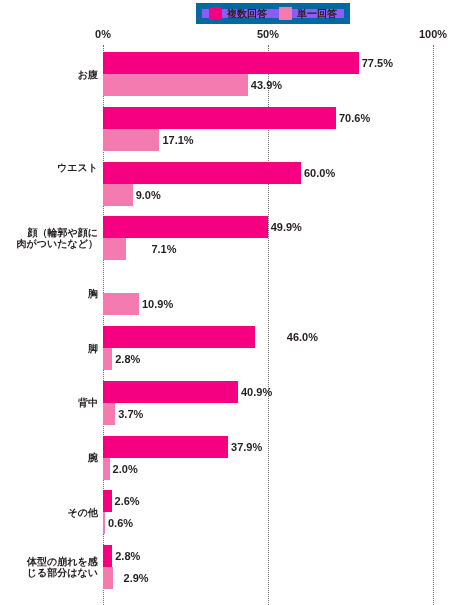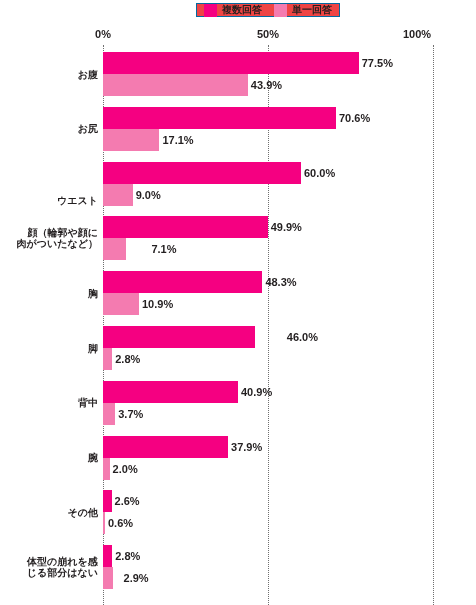--- a/index.html
+++ b/index.html
@@ -14,24 +14,24 @@
     color: #231f20;
     overflow: hidden;
     position: relative;
   }
 
   
   #legend {
     position: absolute;
     left: 196px;
     top: 3px;
-    height: 14px;
+    height: 21px;
     box-sizing: border-box;
-    border: 1px solid #0369a1;
-    background: #ef4444;
+    border: 6px solid #0369a1;
+    background: #8b5cf6;
     display: flex;
     align-items: center;
     padding: 0 7px;
     gap: 6px;
   }
   .legend-entry {
     display: flex;
     align-items: center;
     gap: 5px;
   }
@@ -138,21 +138,21 @@
   </div>
   <div class="legend-entry">
     <span class="legend-swatch" style="background: rgb(244, 123, 176);"></span>
     <span class="legend-label">単一回答</span>
   </div>
 </div>
 
 <div id="axis-labels">
     <span class="axis-tick-label" style="left: 103px;">0%</span>
     <span class="axis-tick-label" style="left: 268px;">50%</span>
-    <span class="axis-tick-label" style="left: 417px;">100%</span>
+    <span class="axis-tick-label" style="left: 433px;">100%</span>
   </div>
 
 <div id="gridlines">
     <div class="gridline" style="left: 103px;"></div>
     <div class="gridline" style="left: 268px;"></div>
     <div class="gridline" style="left: 433px;"></div>
   </div>
 
 <div id="plot">
     <div class="bar-group" style="top: 7px; height: 44px;">
@@ -160,32 +160,31 @@
       <div class="bar-row" style="left: 103px; top: 0px; width: 373px; border-radius: 6px;">
         <div class="bar" style="width: 255.75px; background: rgb(245, 0, 129);"></div>
         <span class="bar-value" style="left: 255.75px;">77.5%</span>
       </div>
       <div class="bar-row" style="left: 103px; top: 22px; width: 373px;">
         <div class="bar" style="width: 144.87px; background: rgb(244, 123, 176);"></div>
         <span class="bar-value" style="left: 144.87px;">43.9%</span>
       </div>
     </div>
     <div class="bar-group" style="top: 61.8px; height: 44px;">
-      <div class="cat-label" style="top: 0px; height: 44px; display: flex; align-items: center; justify-content: flex-end;"><span style="white-space: pre-line; display: block; text-align: right;">お尻</span></div>
       <div class="bar-row" style="left: 103px; top: 0px; width: 373px;">
         <div class="bar" style="width: 232.98px; background: rgb(245, 0, 129);"></div>
         <span class="bar-value" style="left: 232.98px;">70.6%</span>
       </div>
       <div class="bar-row" style="left: 103px; top: 22px; width: 373px;">
         <div class="bar" style="width: 56.43px; background: rgb(244, 123, 176);"></div>
         <span class="bar-value" style="left: 56.43px;">17.1%</span>
       </div>
     </div>
     <div class="bar-group" style="top: 116.6px; height: 44px;">
-      <div class="cat-label" style="top: 0px; height: 44px; display: flex; align-items: flex-end; justify-content: flex-end;"><span style="white-space: pre-line; display: block; text-align: right;">ウエスト</span></div>
+      <div class="cat-label" style="top: 0px; height: 44px; display: flex; align-items: flex-start; justify-content: flex-end;"><span style="white-space: pre-line; display: block; text-align: right;">ウエスト</span></div>
       <div class="bar-row" style="left: 103px; top: 0px; width: 373px;">
         <div class="bar" style="width: 198px; background: rgb(245, 0, 129);"></div>
         <span class="bar-value" style="left: 198px;">60.0%</span>
       </div>
       <div class="bar-row" style="left: 103px; top: 22px; width: 373px;">
         <div class="bar" style="width: 29.7px; background: rgb(244, 123, 176);"></div>
         <span class="bar-value" style="left: 29.7px;">9.0%</span>
       </div>
     </div>
     <div class="bar-group" style="top: 171.4px; height: 44px;">
@@ -195,24 +194,20 @@
         <div class="bar" style="width: 164.67px; background: rgb(245, 0, 129);"></div>
         <span class="bar-value" style="left: 164.67px;">49.9%</span>
       </div>
       <div class="bar-row" style="left: 103px; top: 22px; width: 373px;">
         <div class="bar" style="width: 23.43px; background: rgb(244, 123, 176);"></div>
         <span class="bar-value" style="left: 23.43px; margin-left: 22px;">7.1%</span>
       </div>
     </div>
     <div class="bar-group" style="top: 226.2px; height: 44px;">
       <div class="cat-label" style="top: 0px; height: 44px; display: flex; align-items: center; justify-content: flex-end;"><span style="white-space: pre-line; display: block; text-align: right;">胸</span></div>
-      <div class="bar-row" style="left: 103px; top: 0px; width: 373px;">
-        <div class="bar" style="width: 159.39px; background: rgb(245, 0, 129);"></div>
-        <span class="bar-value" style="left: 159.39px;">48.3%</span>
-      </div>
       <div class="bar-row" style="left: 103px; top: 22px; width: 373px;">
         <div class="bar" style="width: 35.97px; background: rgb(244, 123, 176);"></div>
         <span class="bar-value" style="left: 35.97px;">10.9%</span>
       </div>
     </div>
     <div class="bar-group" style="top: 281px; height: 44px;">
       <div class="cat-label" style="top: 0px; height: 44px; display: flex; align-items: center; justify-content: flex-end;"><span style="white-space: pre-line; display: block; text-align: right;">脚</span></div>
       <div class="bar-row" style="left: 103px; top: 0px; width: 373px;">
         <div class="bar" style="width: 151.8px; background: rgb(245, 0, 129);"></div>
         <span class="bar-value" style="left: 151.8px; margin-left: 29px;">46.0%</span>

